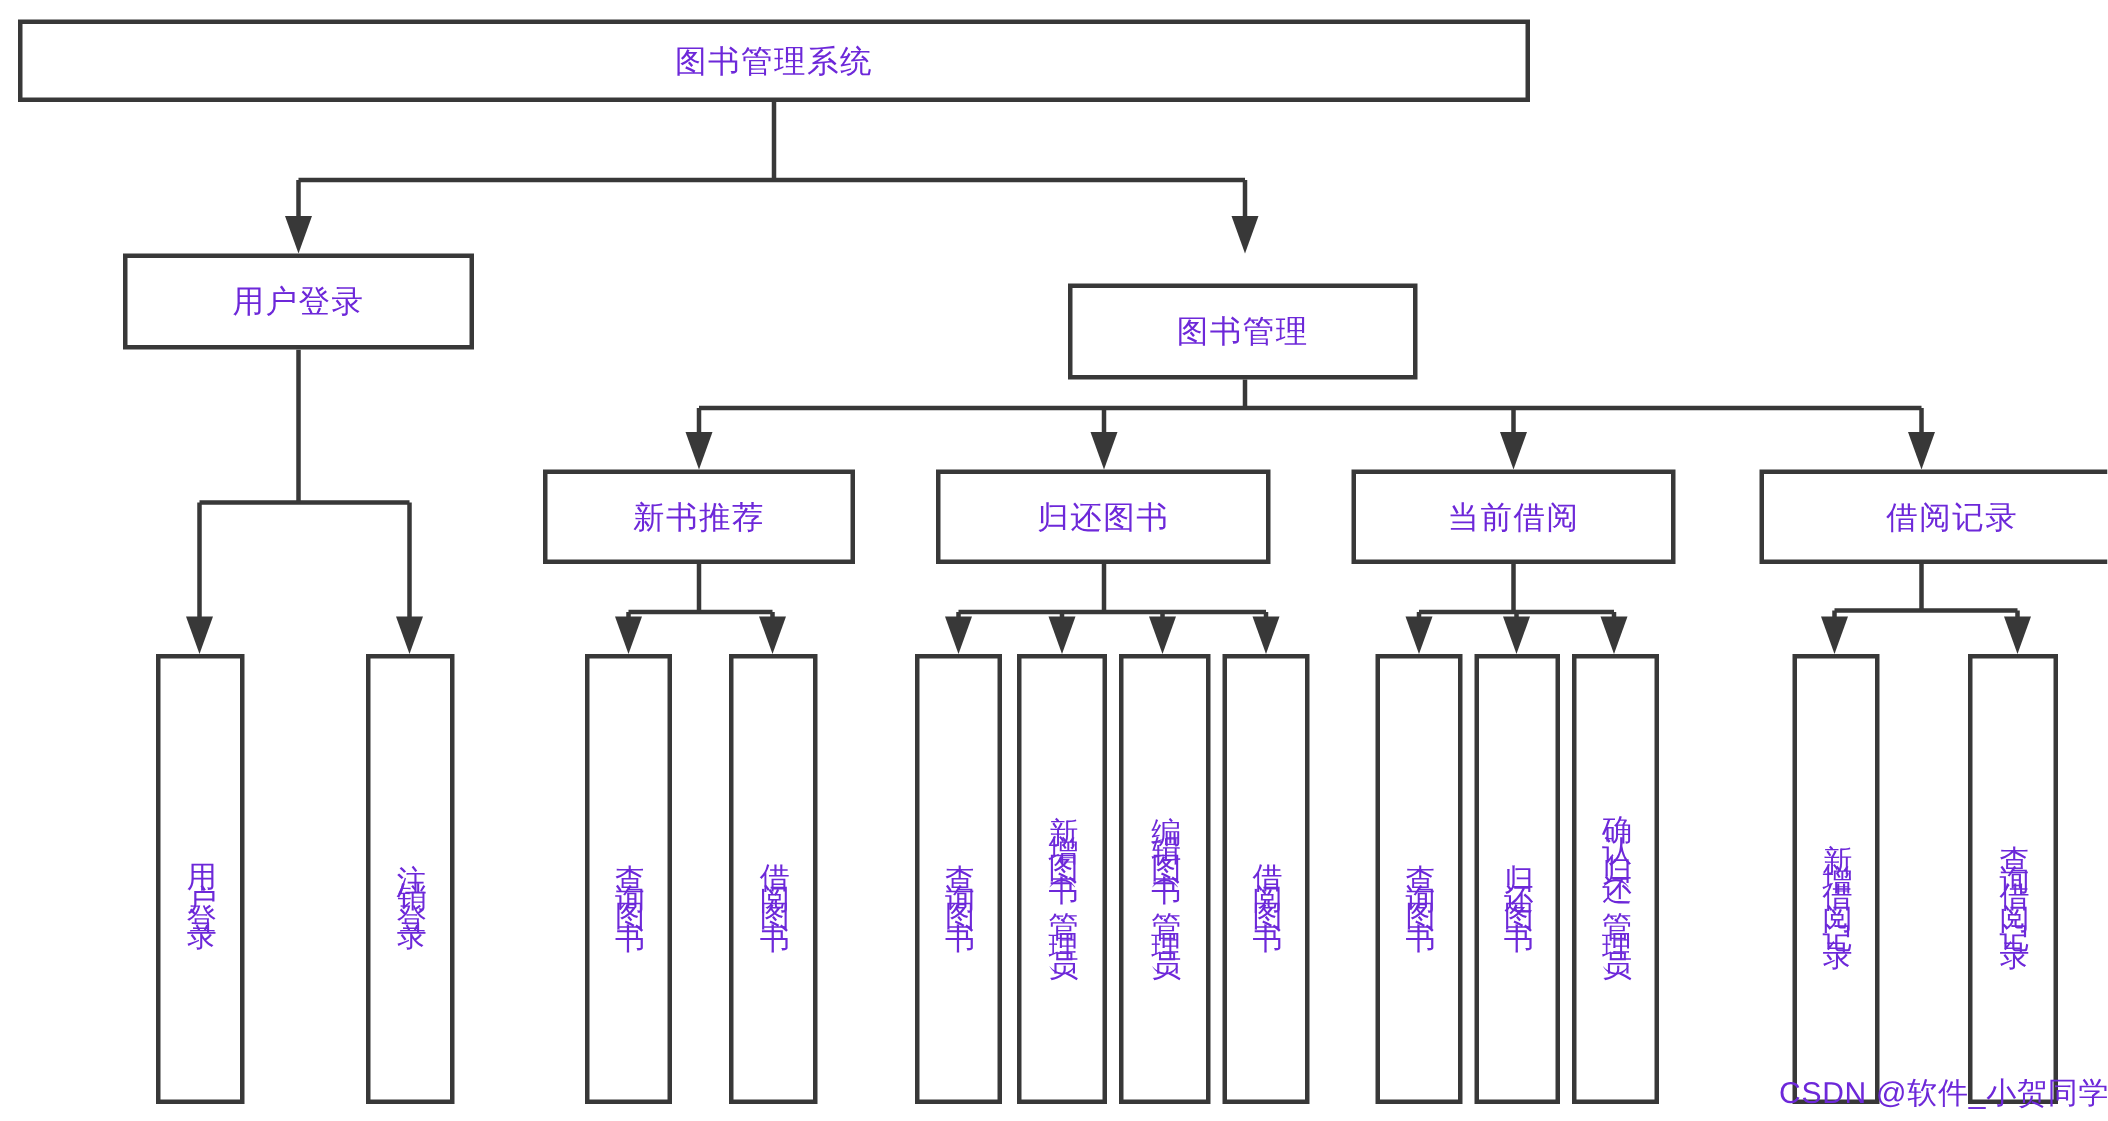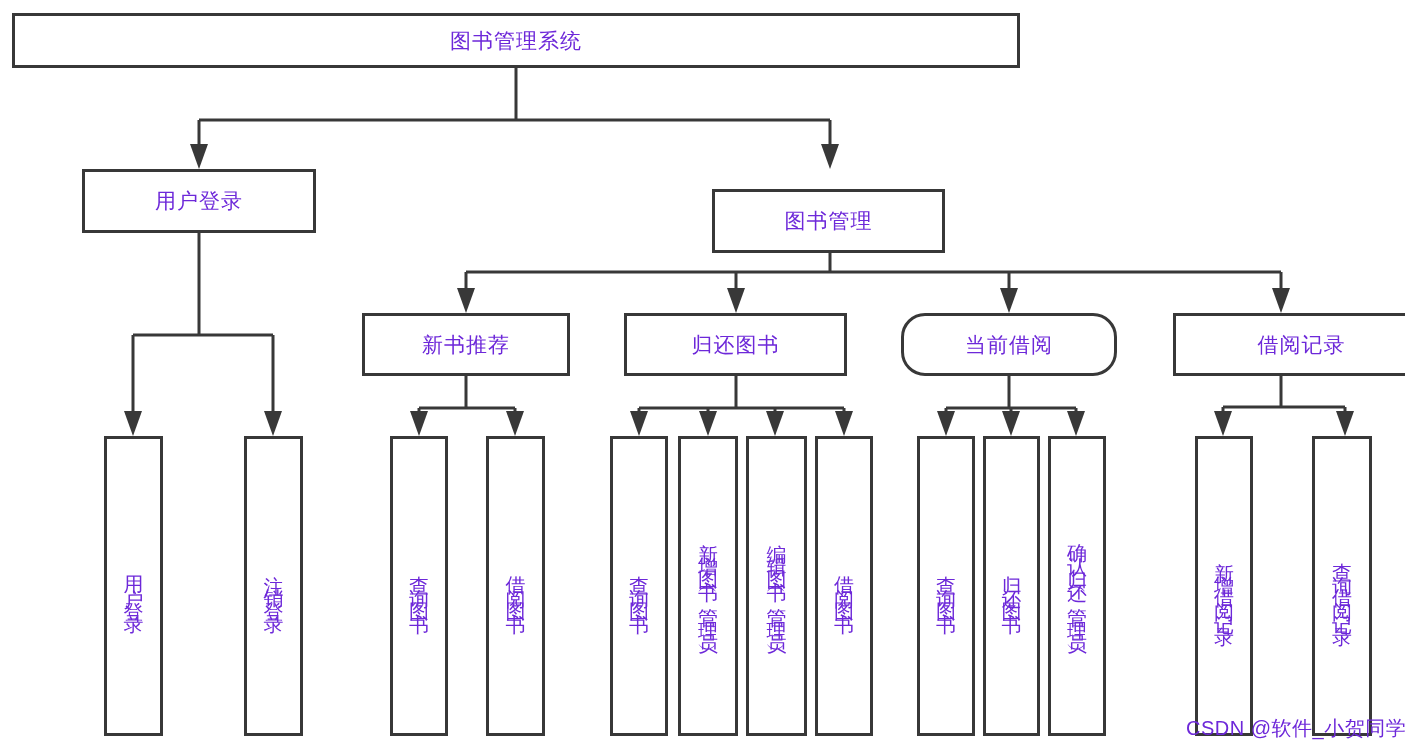--- a/index.html
+++ b/index.html
@@ -106,21 +106,21 @@
   <div class="node h" style="left:712px;top:169px;width:233px;height:64px;margin-top:20px;">
     <span>图书管理</span>
   </div>
 
   <div class="node h" style="left:362px;top:313px;width:208px;height:63px;">
     <span>新书推荐</span>
   </div>
   <div class="node h" style="left:624px;top:313px;width:223px;height:63px;">
     <span>归还图书</span>
   </div>
-  <div class="node h" style="left:901px;top:313px;width:216px;height:63px;border-radius:24px;">
+  <div class="node h" style="left:901px;top:313px;width:216px;height:63px;">
     <span>当前借阅</span>
   </div>
   <div class="node h" style="left:1173px;top:313px;width:257px;height:63px;">
     <span>借阅记录</span>
   </div>
 
   <div class="node v" style="left:104px;top:436px;width:59px;height:300px;">
     <span class="vtext">用户登录</span>
   </div>
   <div class="node v" style="left:244px;top:436px;width:59px;height:300px;">

